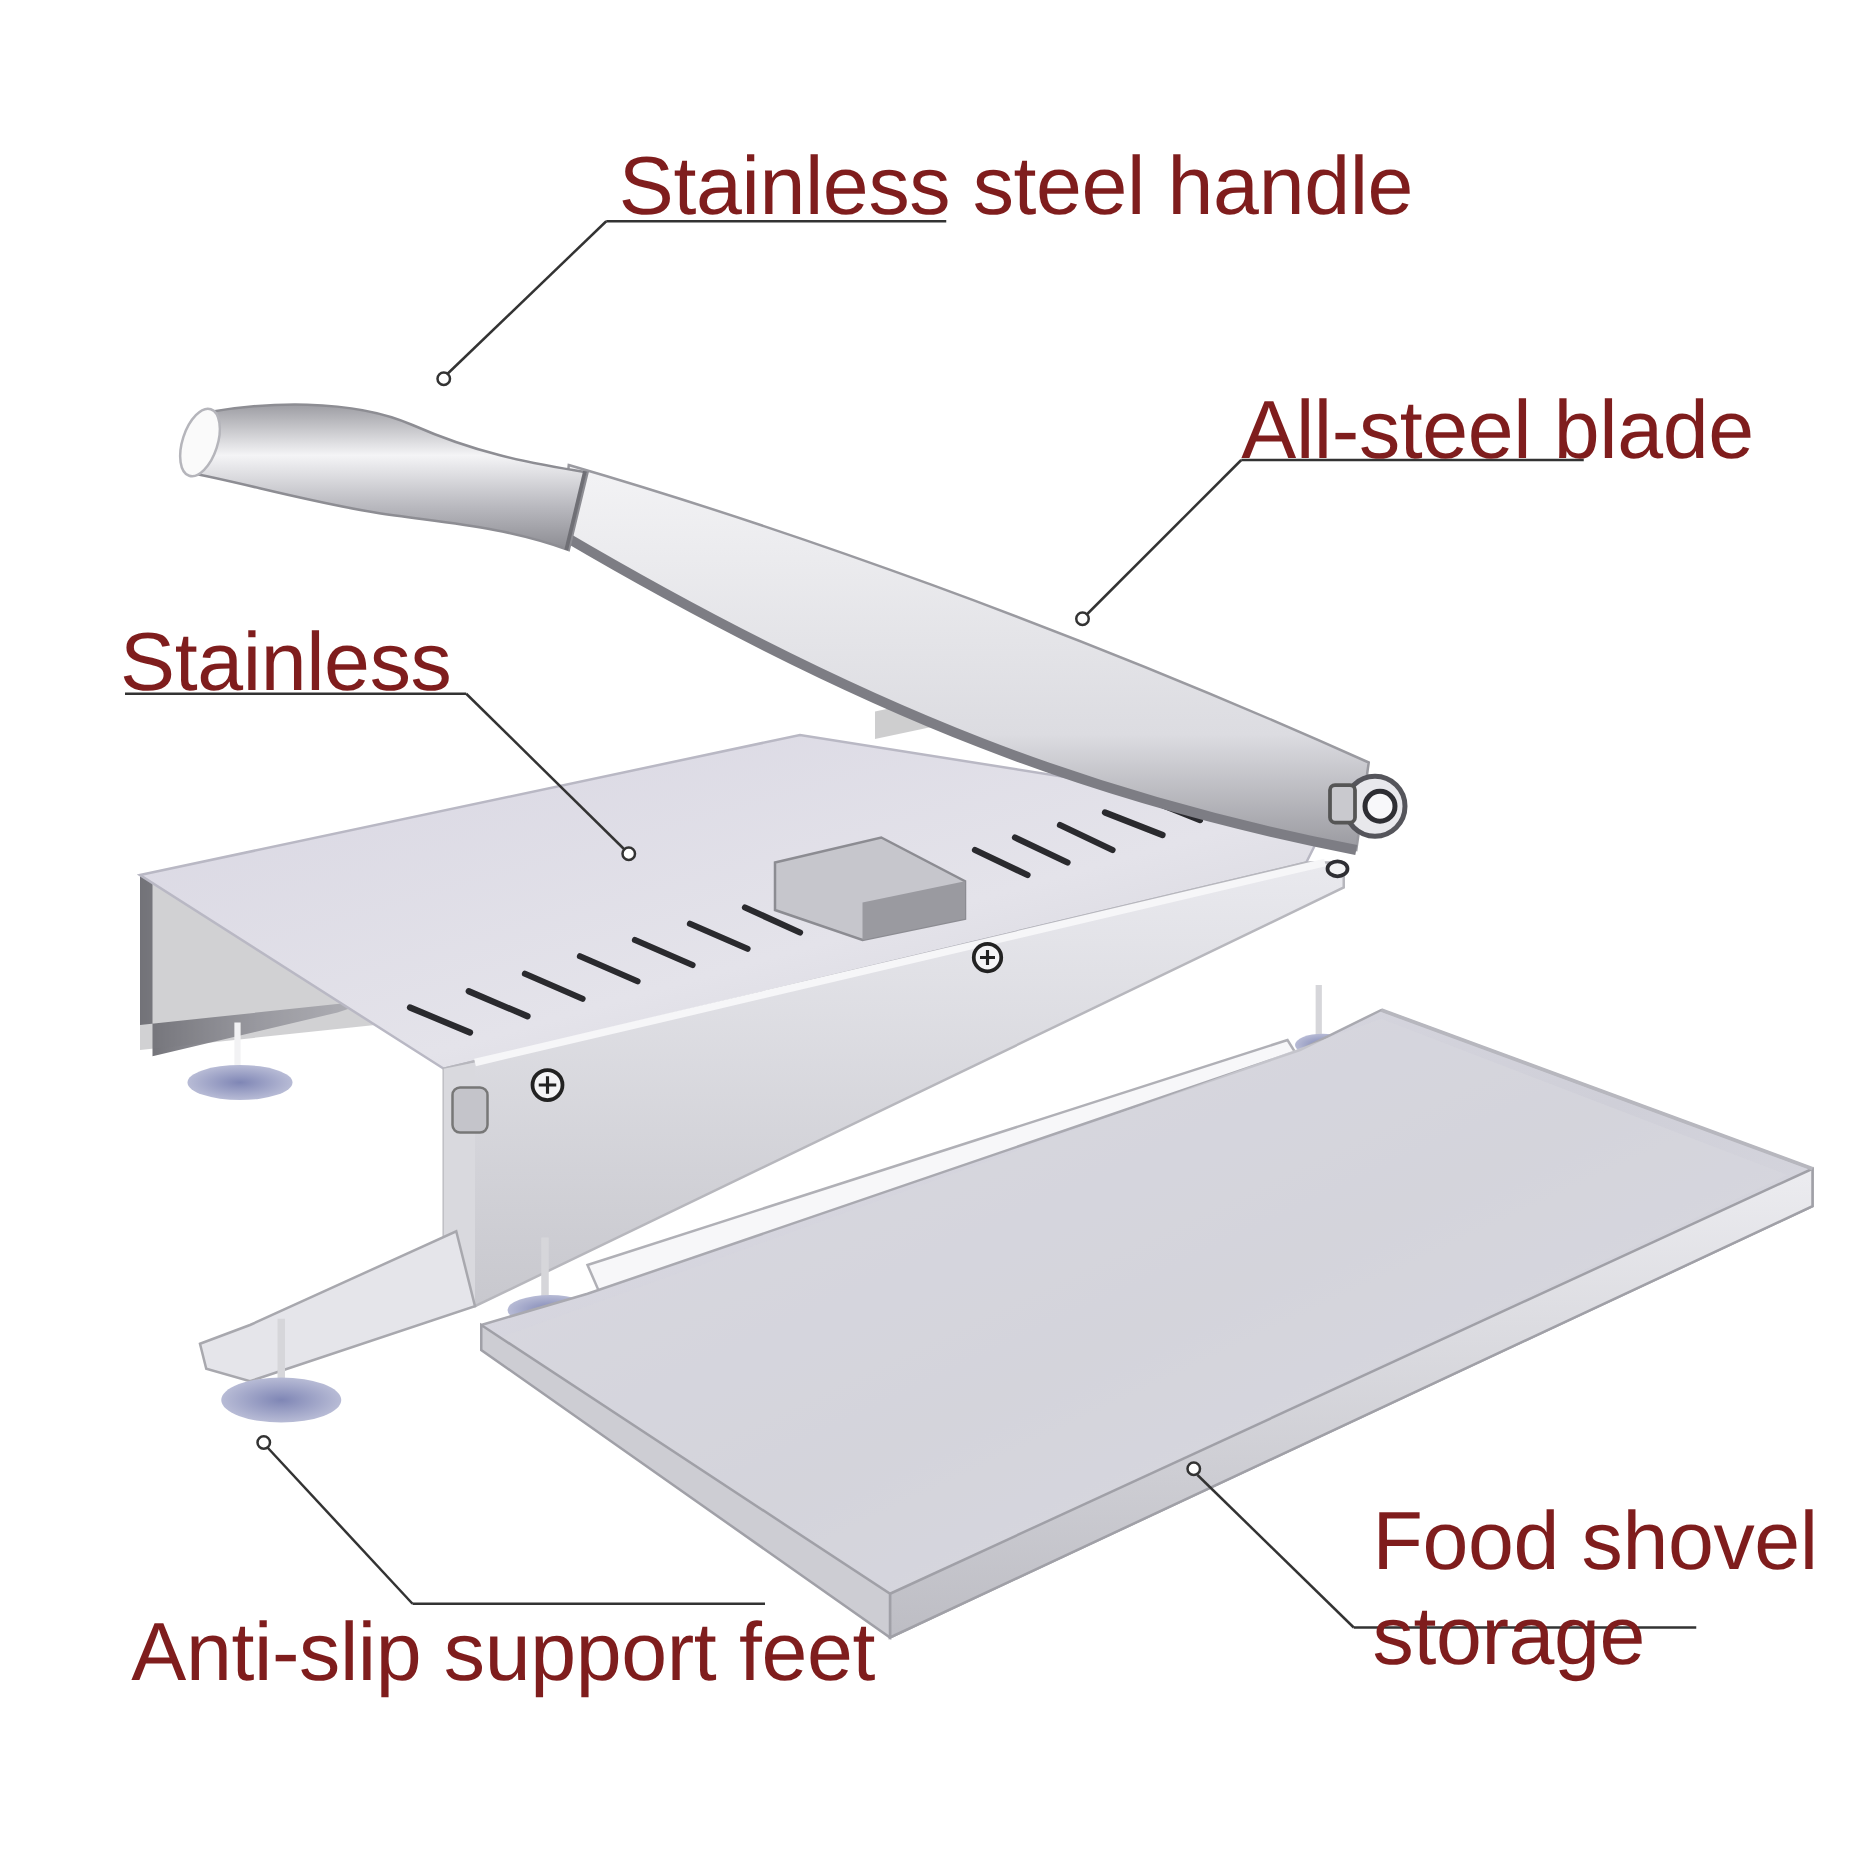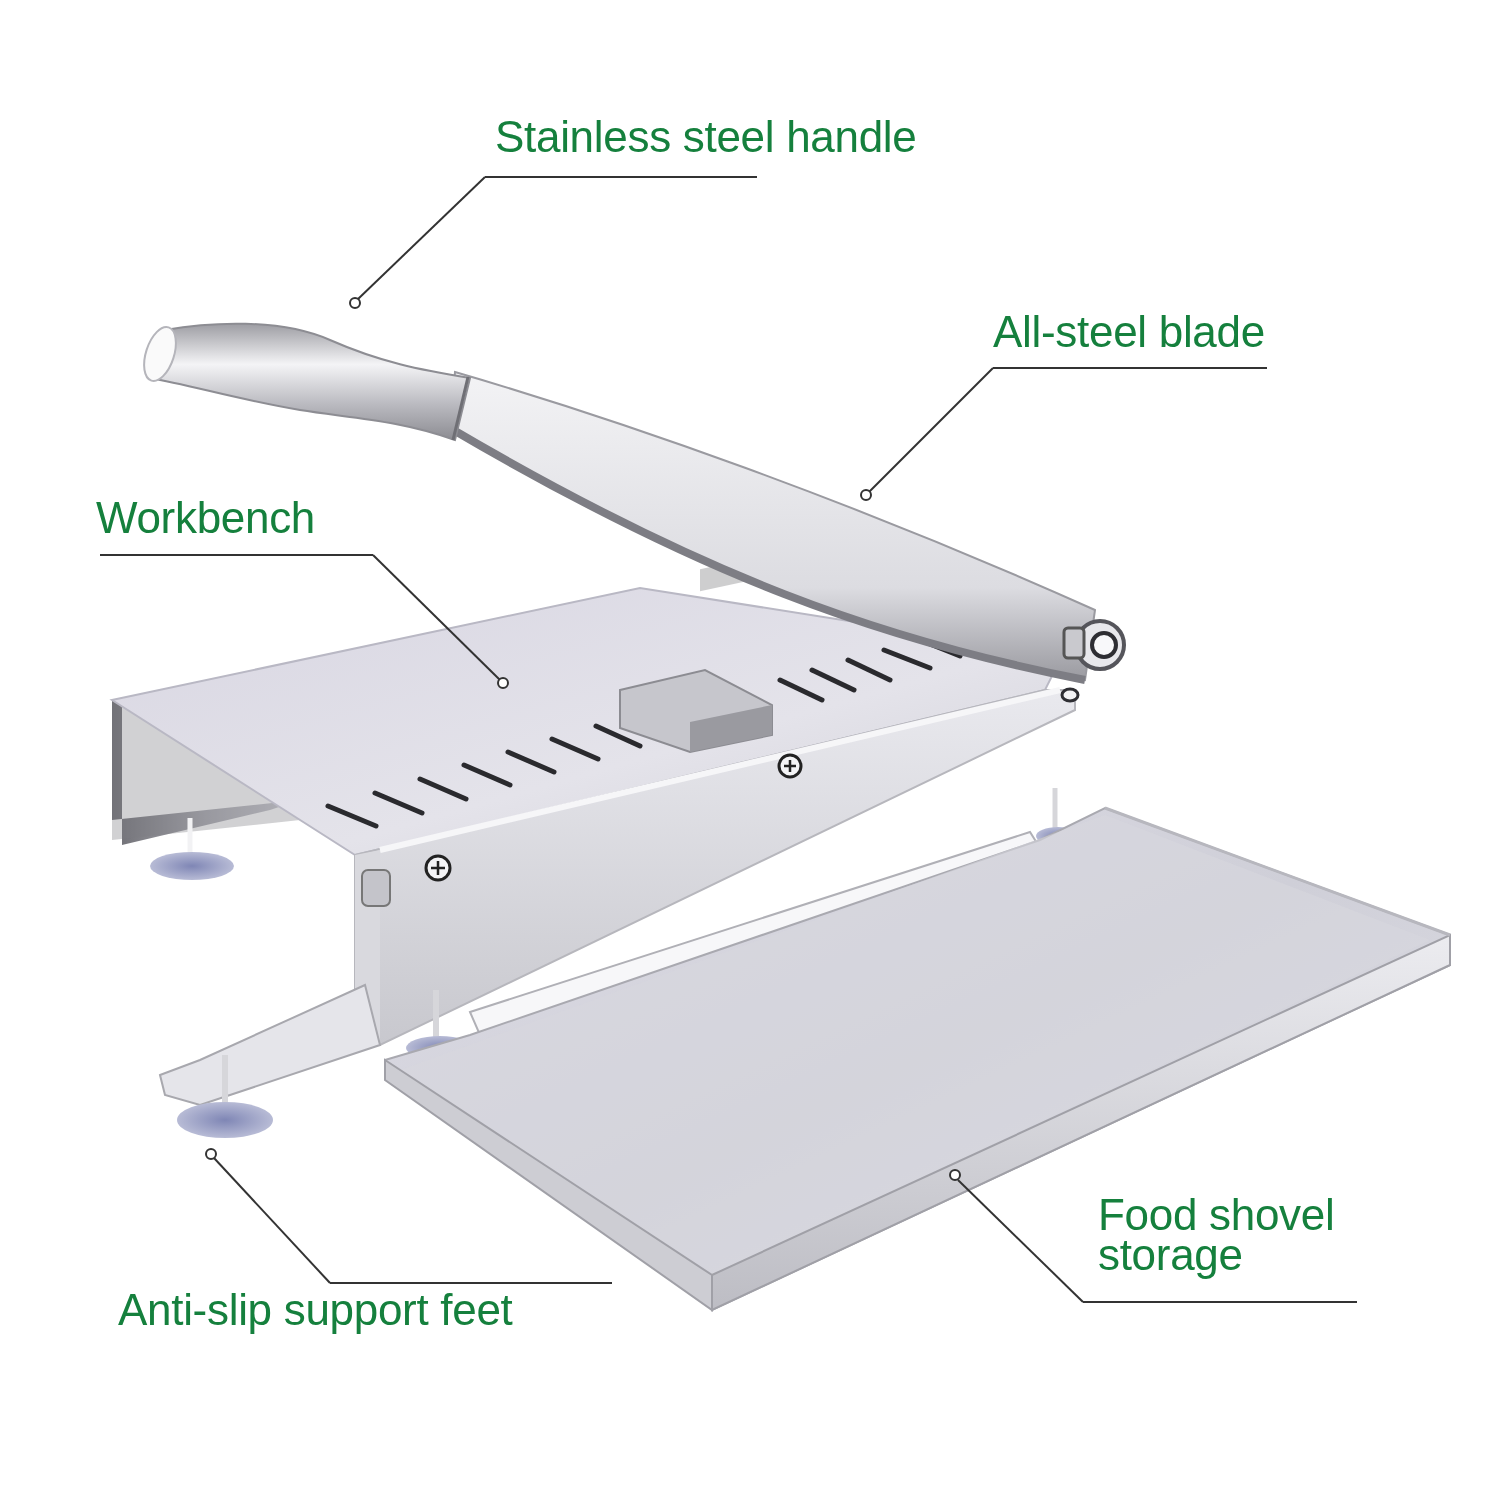--- a/index.html
+++ b/index.html
@@ -1,20 +1,20 @@
 <!DOCTYPE html>
 <html><head>
 <meta charset="utf-8">
 <style>
   html, body { margin: 0; padding: 0; background: #ffffff; }
   body { width: 1500px; height: 1500px; position: relative; overflow: hidden;
          font-family: "Liberation Sans", "DejaVu Sans", sans-serif; }
   .stage { position: absolute; left: 0; top: 0; width: 1500px; height: 1500px; }
   .stage svg { position: absolute; left: 0; top: 0; }
-  .label { position: absolute; color: #15803d; font-size: 44px; line-height: 1.0;
+  .label { position: absolute; color: #7f1d1d; font-size: 66px; line-height: 1.0;
            letter-spacing: -0.3px; white-space: nowrap; }
   .label.multi { white-space: normal; line-height: 1.6; }
   .label span { display: block; }
 </style>
 </head>
 <body>
 
 <div class="stage">
 
   <svg width="1500" height="1500" viewBox="0 0 1500 1500">
@@ -173,22 +173,22 @@
         <line x1="958" y1="1180" x2="1083" y2="1302"></line>
         <polyline points="1083,1302 1357,1302"></polyline>
       </g>
     </g>
   </svg>
 
   <div class="label" style="left:495px; top:115px;">Stainless steel handle</div>
 
   <div class="label" style="left:993px; top:310px;">All-steel blade</div>
 
-  <div class="label" style="left:96px; top:496px;">Workbench</div>
+  <div class="label" style="left:96px; top:496px;">Stainless</div>
 
-  <div class="label" style="left:118px; top:1288px;">Anti-slip support feet</div>
+  <div class="label" style="left:105px; top:1288px;">Anti-slip support feet</div>
 
   <div class="label multi" style="left:1098px; top:1180px;">
     <span>Food shovel</span>
     <span style="margin-top:-30px;">storage</span>
   </div>
 
 </div>
 
 </body></html>

